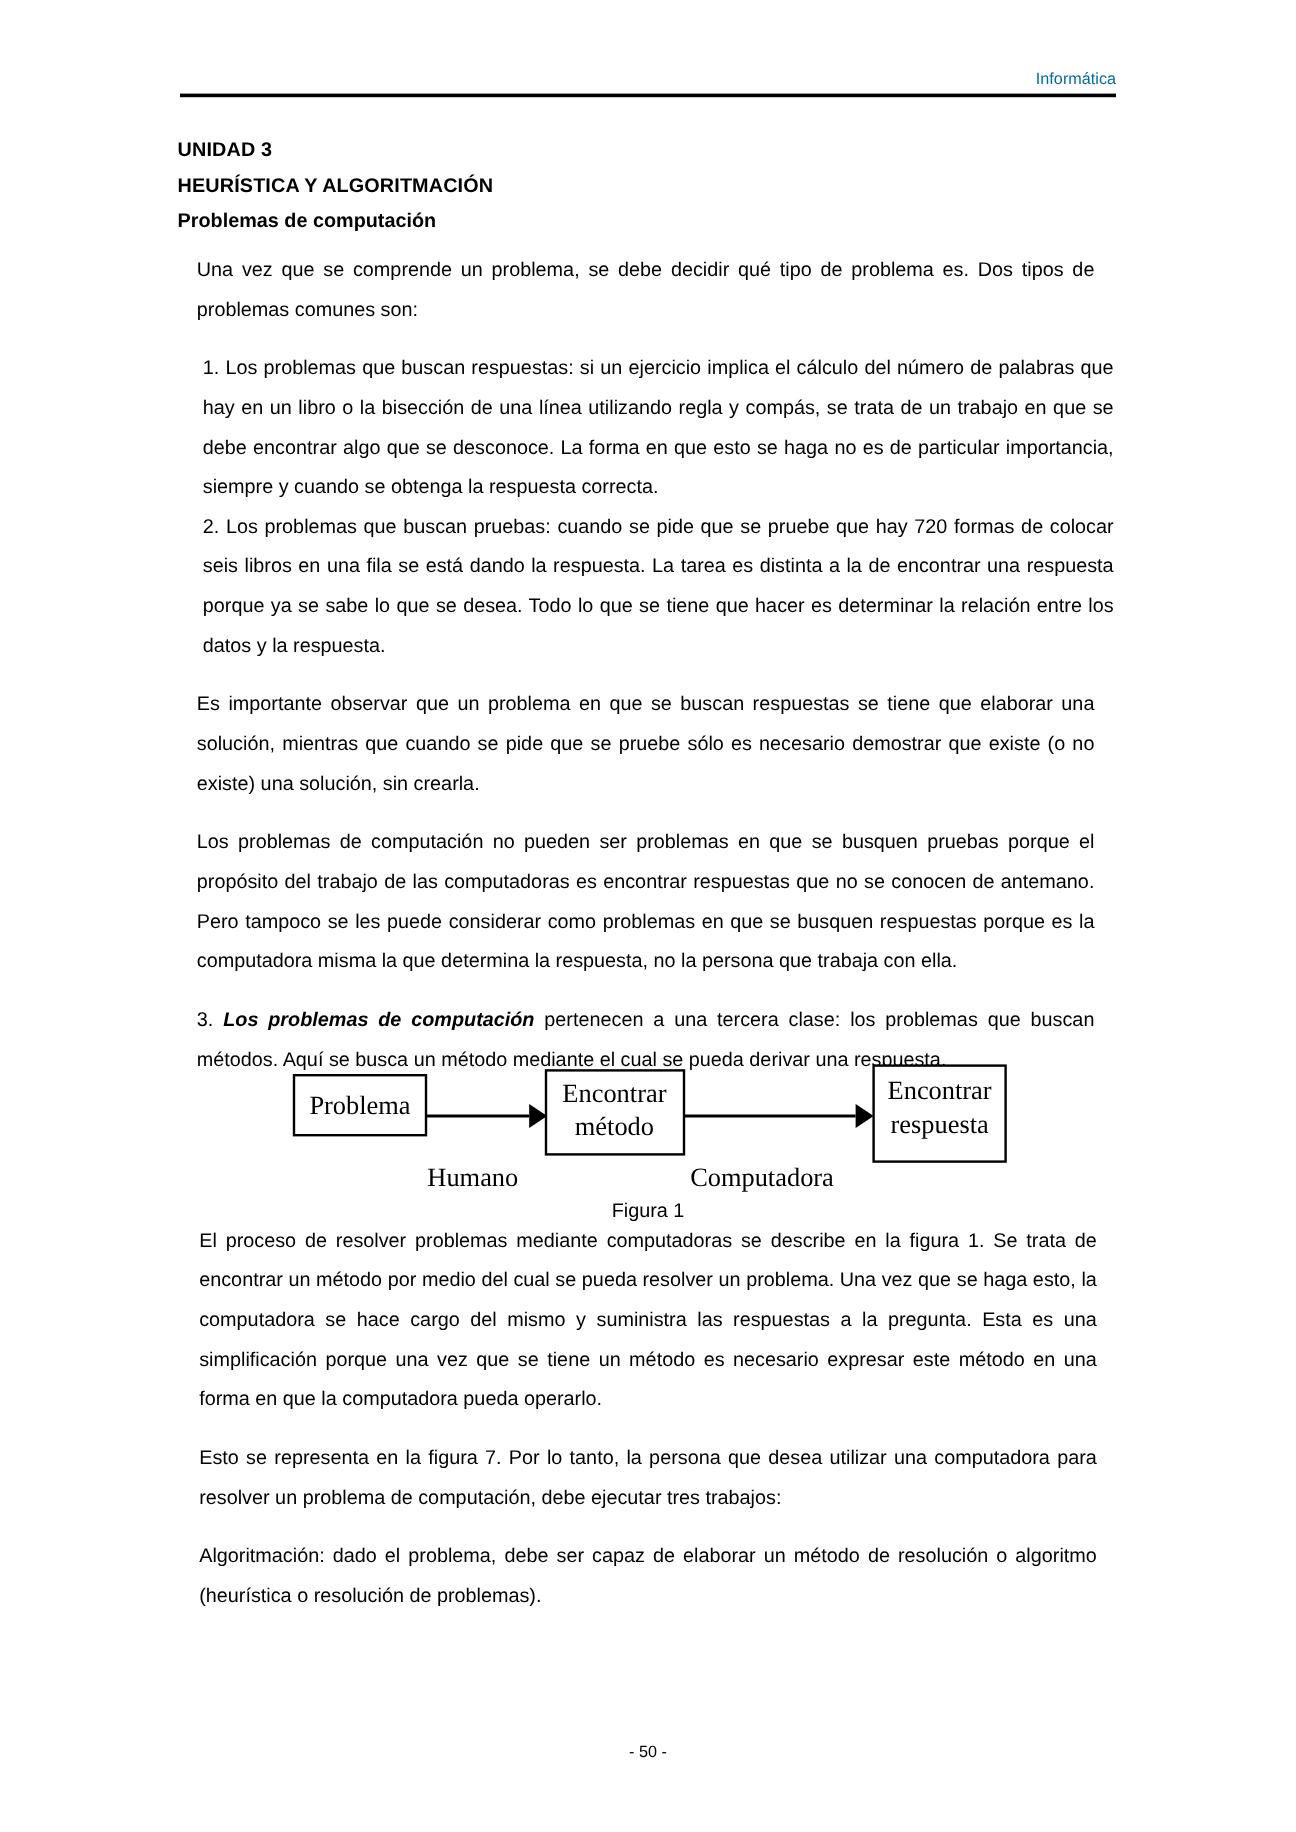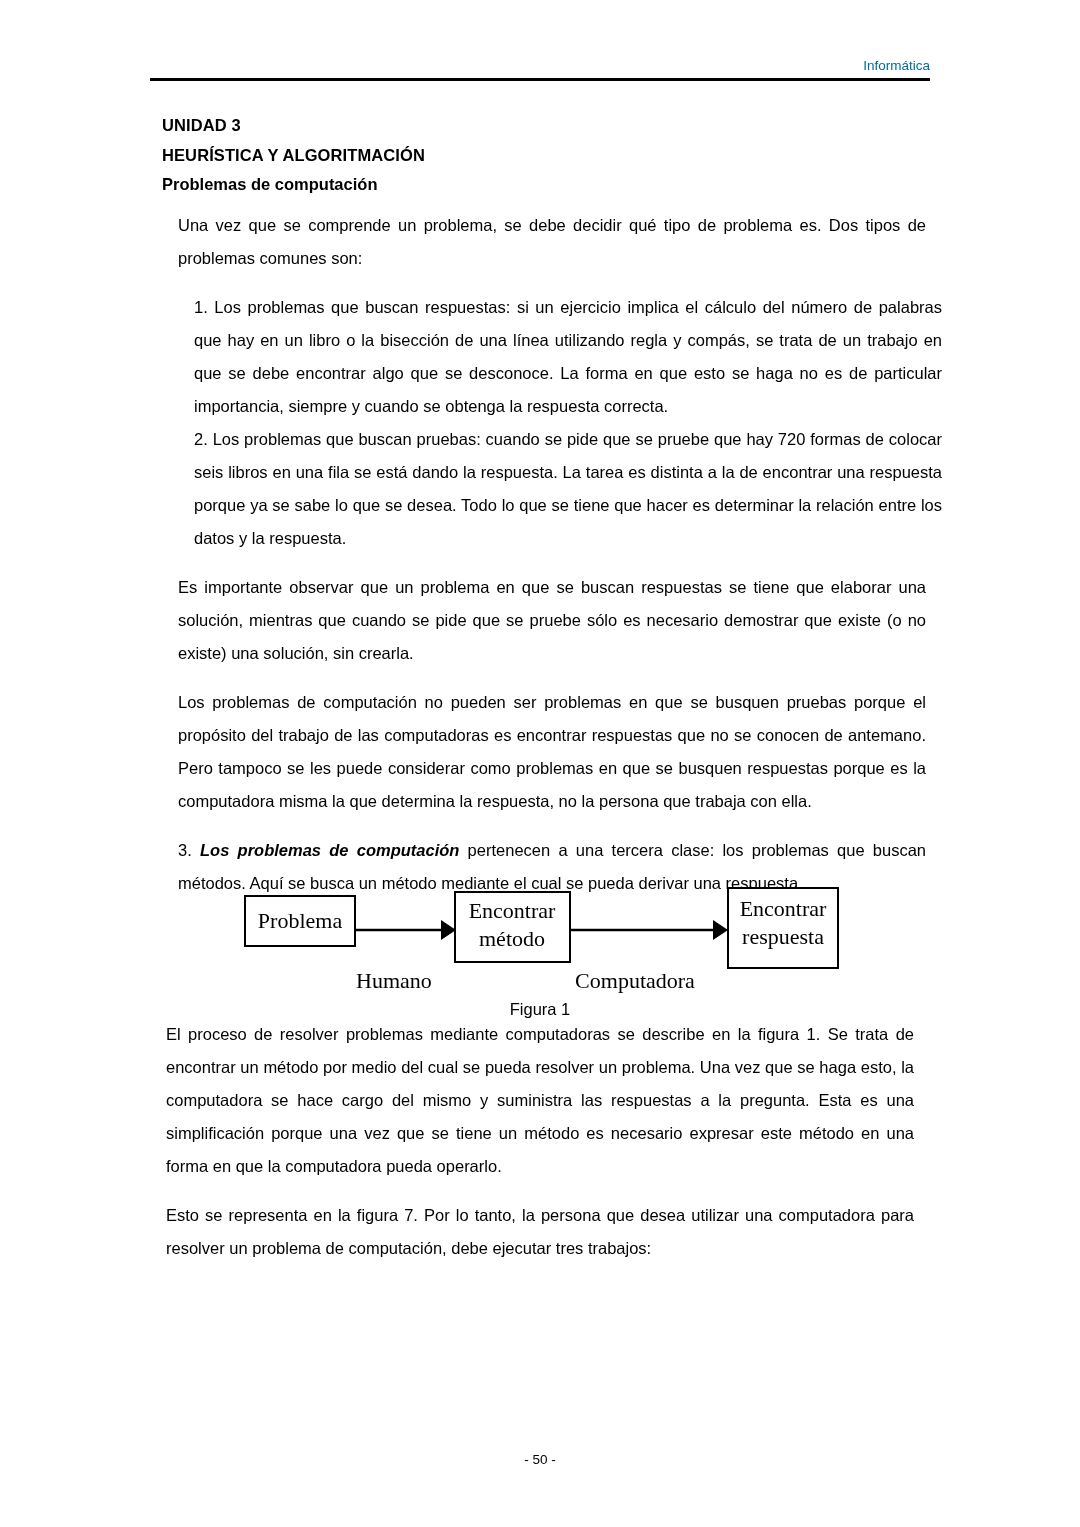--- a/index.html
+++ b/index.html
@@ -33,21 +33,21 @@
   .header-rule {
     margin-top: 4px;
     width: 100%;
     height: 3px;
     background: #000000;
   }
 
   
   .content {
     position: absolute;
-    left: 162px;
+    left: 148px;
     top: 117px;
     width: 780px;
   }
 
   .heading {
     font-size: 16.5px;
     font-weight: bold;
     line-height: 1.0;
     margin: 0 0 13px 0;
     letter-spacing: 0.1px;
@@ -68,21 +68,21 @@
   }
 
   ol.numbered {
     list-style: none;
     margin: 0;
     padding: 0;
   }
   ol.numbered li {
     font-size: 16.5px;
     line-height: 33px;
-    margin: 0 0 0 32px;
+    margin: 0 0 0 21px;
     text-align: justify;
     text-justify: inter-word;
   }
 
   .bold-italic {
     font-weight: bold;
     font-style: italic;
   }
 
   
@@ -182,17 +182,18 @@
       <text x="394" y="120" text-anchor="middle" font-family="Liberation Serif, serif" font-size="22" fill="#000000">Humano</text>
       <text x="635" y="120" text-anchor="middle" font-family="Liberation Serif, serif" font-size="22" fill="#000000">Computadora</text>
     </svg>
   </div>
 
   <div class="figure-caption">Figura 1</div>
 
   <div class="content-lower">
     <p class="body">El proceso de resolver problemas mediante computadoras se describe en la figura 1. Se trata de encontrar un método por medio del cual se pueda resolver un problema. Una vez que se haga esto, la computadora se hace cargo del mismo y suministra las respuestas a la pregunta. Esta es una simplificación porque una vez que se tiene un método es necesario expresar este método en una forma en que la computadora pueda operarlo.</p>
     <p class="body">Esto se representa en la figura 7. Por lo tanto, la persona que desea utilizar una computadora para resolver un problema de computación, debe ejecutar tres trabajos:</p>
+    <p class="body">Algoritmación: dado el problema, debe ser capaz de elaborar un método de resolución o algoritmo (heurística o resolución de problemas).</p>
   </div>
 
   <div class="footer">- 50 -</div>
 
 </div>
 
 </body></html>

